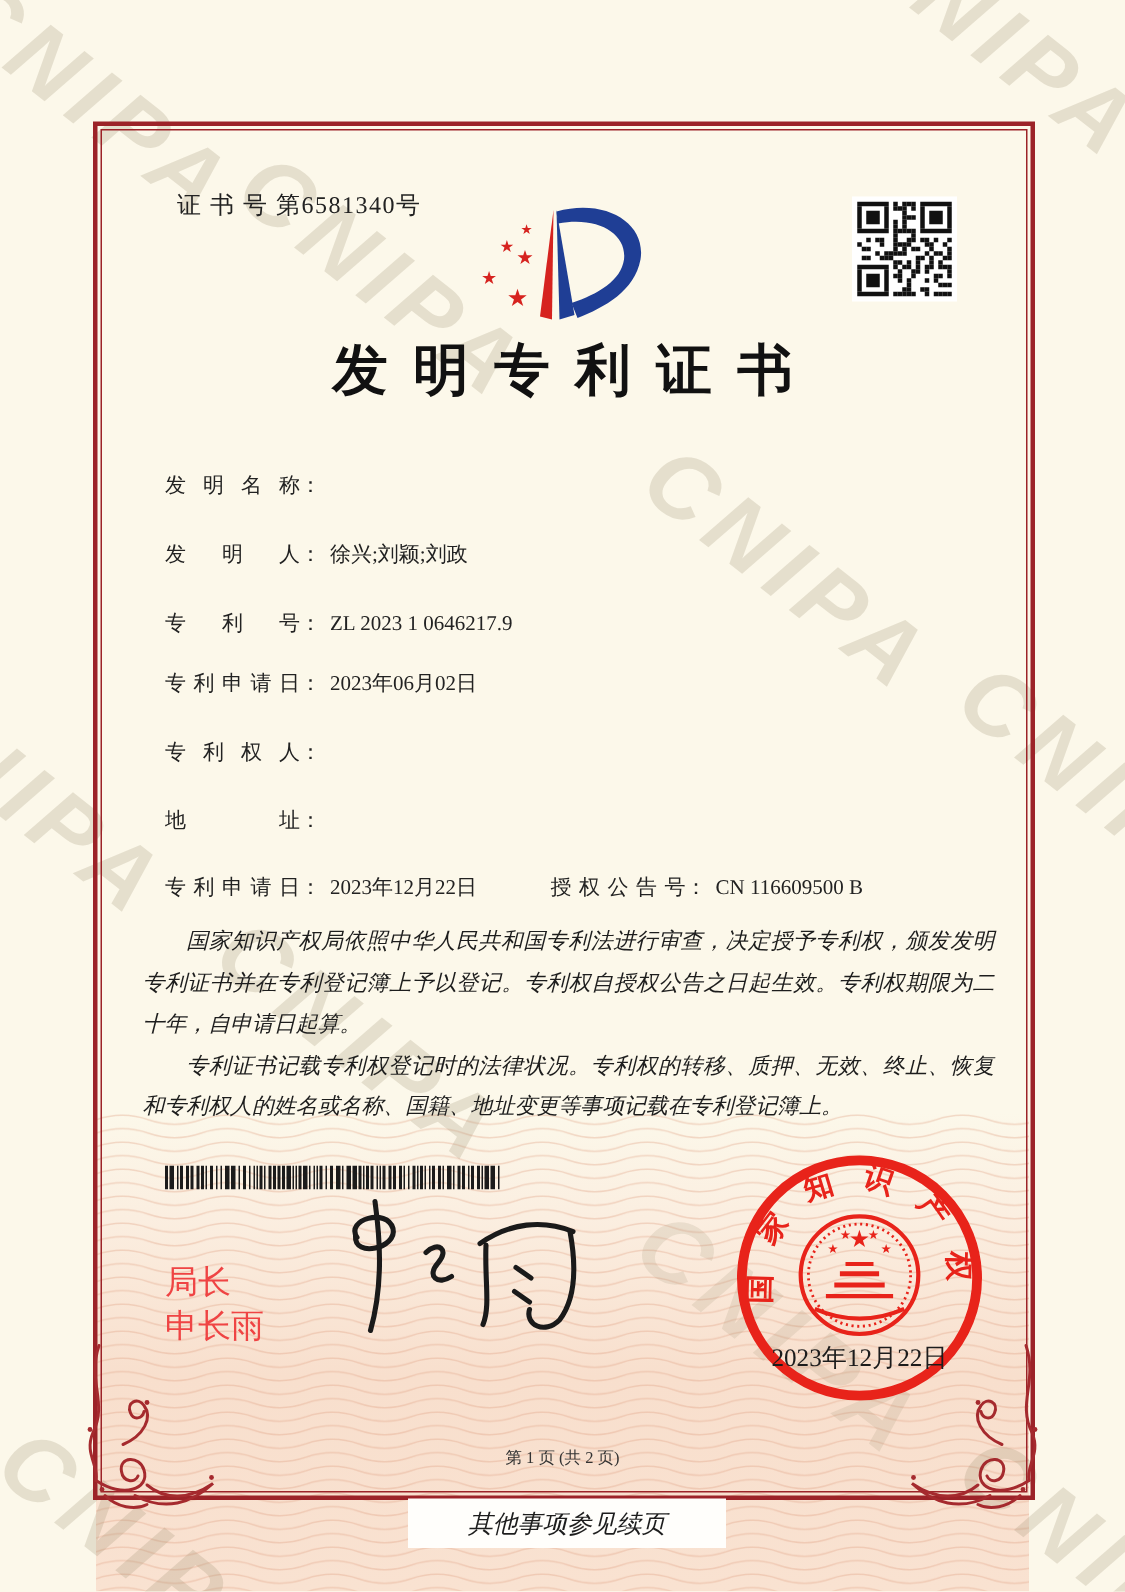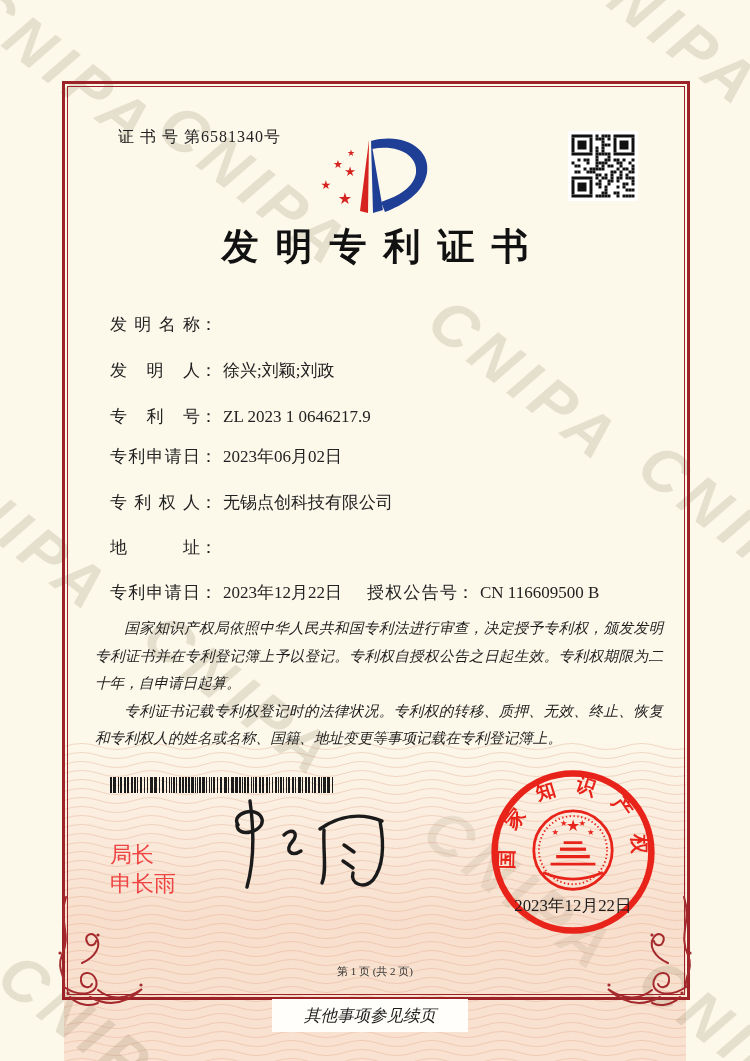--- a/index.html
+++ b/index.html
@@ -21,39 +21,39 @@
   .frame-inner{position:absolute;left:2px;top:2px;right:2px;bottom:2px;border:1px solid #9c2328;}
 
   .content{position:absolute;left:0;top:0;width:750px;height:813px;z-index:3;}
 
   .cert-no{left:118px;top:127px;font-size:16px;letter-spacing:1px;}
   .logo{left:308px;top:131px;}
   .qr{left:568px;top:131px;width:70px;height:70px;background:#fff;}
   .title{left:0;top:222px;width:750px;text-align:center;font-size:37px;font-weight:600;
          letter-spacing:17px;text-indent:17px;color:#111;}
 
-  .row{left:110px;display:flex;align-items:flex-start;font-size:17px;line-height:23px;}
+  .row{left:110px;display:flex;align-items:flex-start;font-size:14px;line-height:23px;}
   .flabel{display:inline-block;width:90px;text-align:justify;text-align-last:justify;
           text-justify:inter-character;flex:0 0 90px;}
   .colon{flex:0 0 auto;}
   .fvalue{margin-left:6px;}
   .addr-value{width:452px;}
 
   .paras{left:95px;top:615px;width:568px;font-size:14.6px;line-height:27.5px;
          font-style:italic;text-align:justify;color:#1d1d1d;}
   .paras p{margin:0;text-indent:2em;}
 
   .barcode{left:110px;top:777px;}
   .officer{left:110px;font-family:"Liberation Sans","DejaVu Sans",sans-serif;
            font-size:22px;color:#ef4444;}
   .signature{left:212px;top:793px;}
   .seal{left:489px;top:768px;width:168px;height:168px;}
 
   .page-num{left:0;top:964px;width:750px;text-align:center;font-size:11px;color:#333;}
-  .footer-note{left:272px;top:999px;width:196px;height:33px;background:#fffefb;
+  .footer-note{left:272px;top:999px;width:212px;height:33px;background:#fffefb;
                text-align:center;line-height:33px;font-size:16.5px;font-style:italic;
                color:#1d1d1d;z-index:5;}
 
   .ornament{z-index:5;}
 </style>
 </head>
 <body>
 
 <svg id="band" class="abs" width="622" height="319" viewBox="0 0 622 319">
   <defs>
@@ -252,21 +252,20 @@
     <span class="fvalue">ZL 2023 1 0646217.9</span>
   </div>
   <div class="abs row" style="top:445px">
     <span class="flabel">专利申请日</span>
       <span class="colon">：</span>
     <span class="fvalue">2023年06月02日</span>
   </div>
   <div class="abs row" style="top:491px">
     <span class="flabel">专利权人</span>
       <span class="colon">：</span>
-    <span class="fvalue">无锡点创科技有限公司</span>
   </div>
   <div class="abs row" style="top:536px">
     <span class="flabel">地址</span>
       <span class="colon">：</span>
   </div>
   <div class="abs row" style="top:581px">
     <span class="flabel">专利申请日</span>
       <span class="colon">：</span>
     <span class="fvalue">2023年12月22日</span>
   </div>

